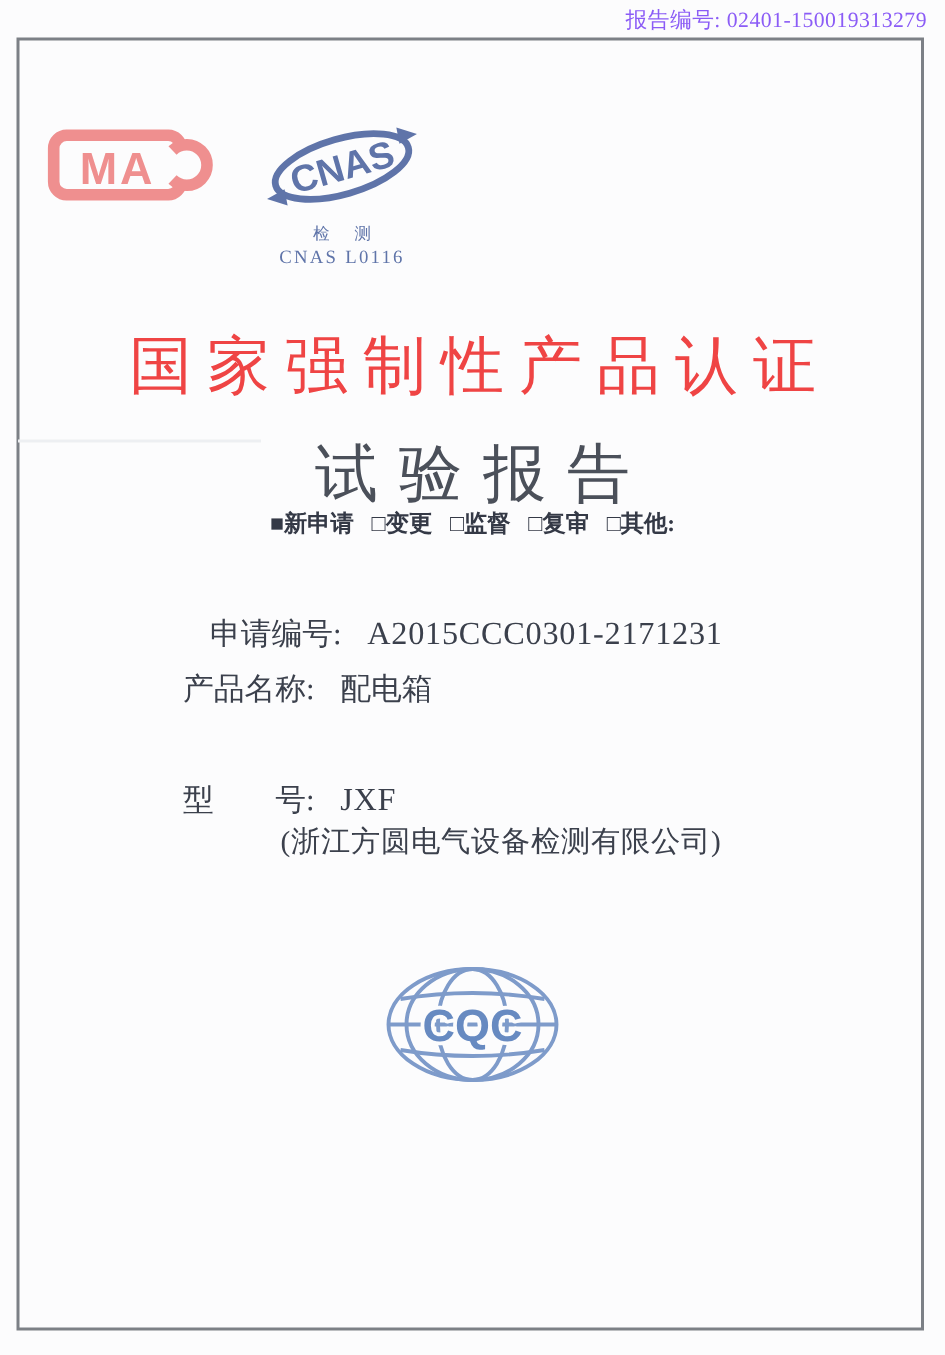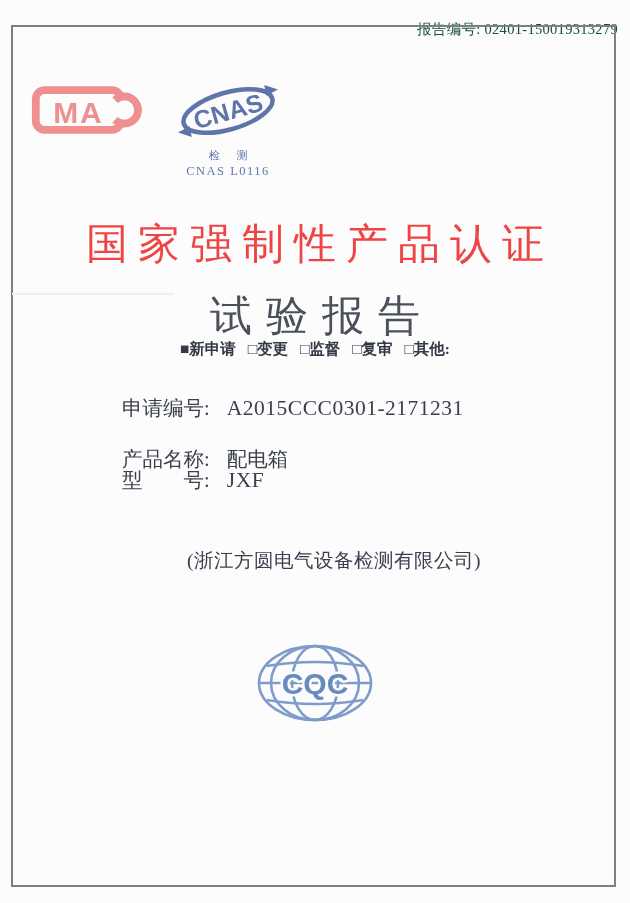--- a/index.html
+++ b/index.html
@@ -3,22 +3,22 @@
 <meta charset="utf-8">
 <style>
   html,body{margin:0;padding:0;}
   body{
     width:630px;height:903px;position:relative;overflow:hidden;
     background:#fcfcfd;
     font-family:"Liberation Serif","DejaVu Serif",serif;
     color:#3b404c;
   }
   .report-no{
-    position:absolute;top:20px;right:12px;
-    font-size:14.5px;color:#14532d;letter-spacing:.3px;white-space:nowrap;margin-left:48px;
+    position:absolute;top:4px;right:12px;
+    font-size:14.5px;color:#8b5cf6;letter-spacing:.3px;white-space:nowrap;margin-left:48px;
   }
   .page-border{
     position:absolute;left:11px;top:25px;width:605px;height:862px;
     border:2px solid #7c8086;box-sizing:border-box;
   }
   
   .cma{position:absolute;left:25px;top:84px;width:124px;}
   .cma svg{display:block;margin:0 auto;}
   .cma-code{
     margin-top:4px;font-size:21px;color:#ee8c8c;letter-spacing:1px;white-space:nowrap;
@@ -41,23 +41,23 @@
     font-size:42px;color:#4b505a;letter-spacing:14px;padding-left:14px;white-space:nowrap;
   }
   
   .app-type{
     position:absolute;top:339px;left:0;right:0;text-align:center;
     font-size:15.5px;font-weight:bold;color:#343946;white-space:nowrap;
   }
   .app-type span{margin:0 4px;}
   
   .field-row{position:absolute;left:122px;white-space:nowrap;font-size:20.5px;color:#3b404c;}
-  .row-appno{top:394px;}
+  .row-appno{top:408px;margin-left:18px;}
   .row-product{top:445px;}
-  .row-model{top:466px;}
+  .row-model{top:519px;}
   .row-agency{top:542px;white-space:normal;width:480px;}
   .field-label{display:inline-block;margin-right:12px;}
   .val-latin{font-size:21.5px;letter-spacing:.5px;}
   .val-agency{letter-spacing:6.5px;}
   .agency-line2{margin-left:65px;margin-top:5px;font-size:19.5px;letter-spacing:.5px;}
   
   .cqc{position:absolute;left:256px;top:643px;}
 </style>
 </head>
 <body>

